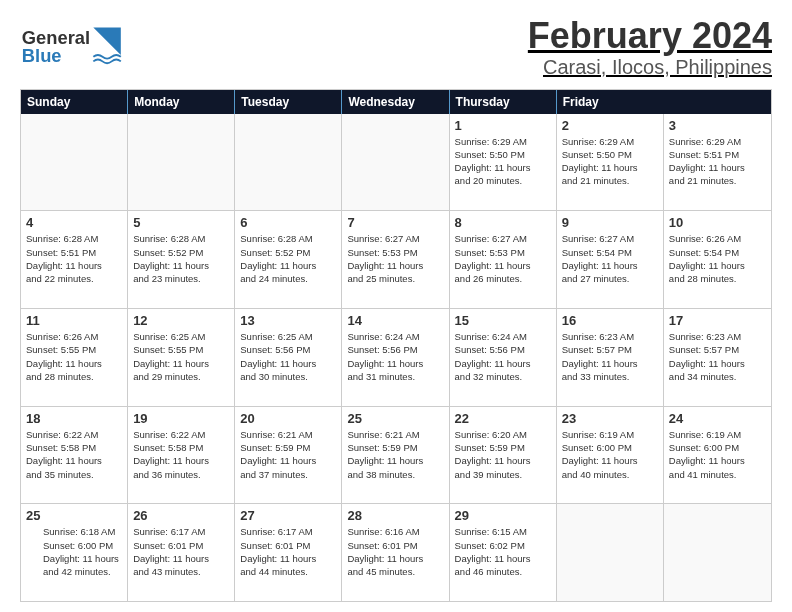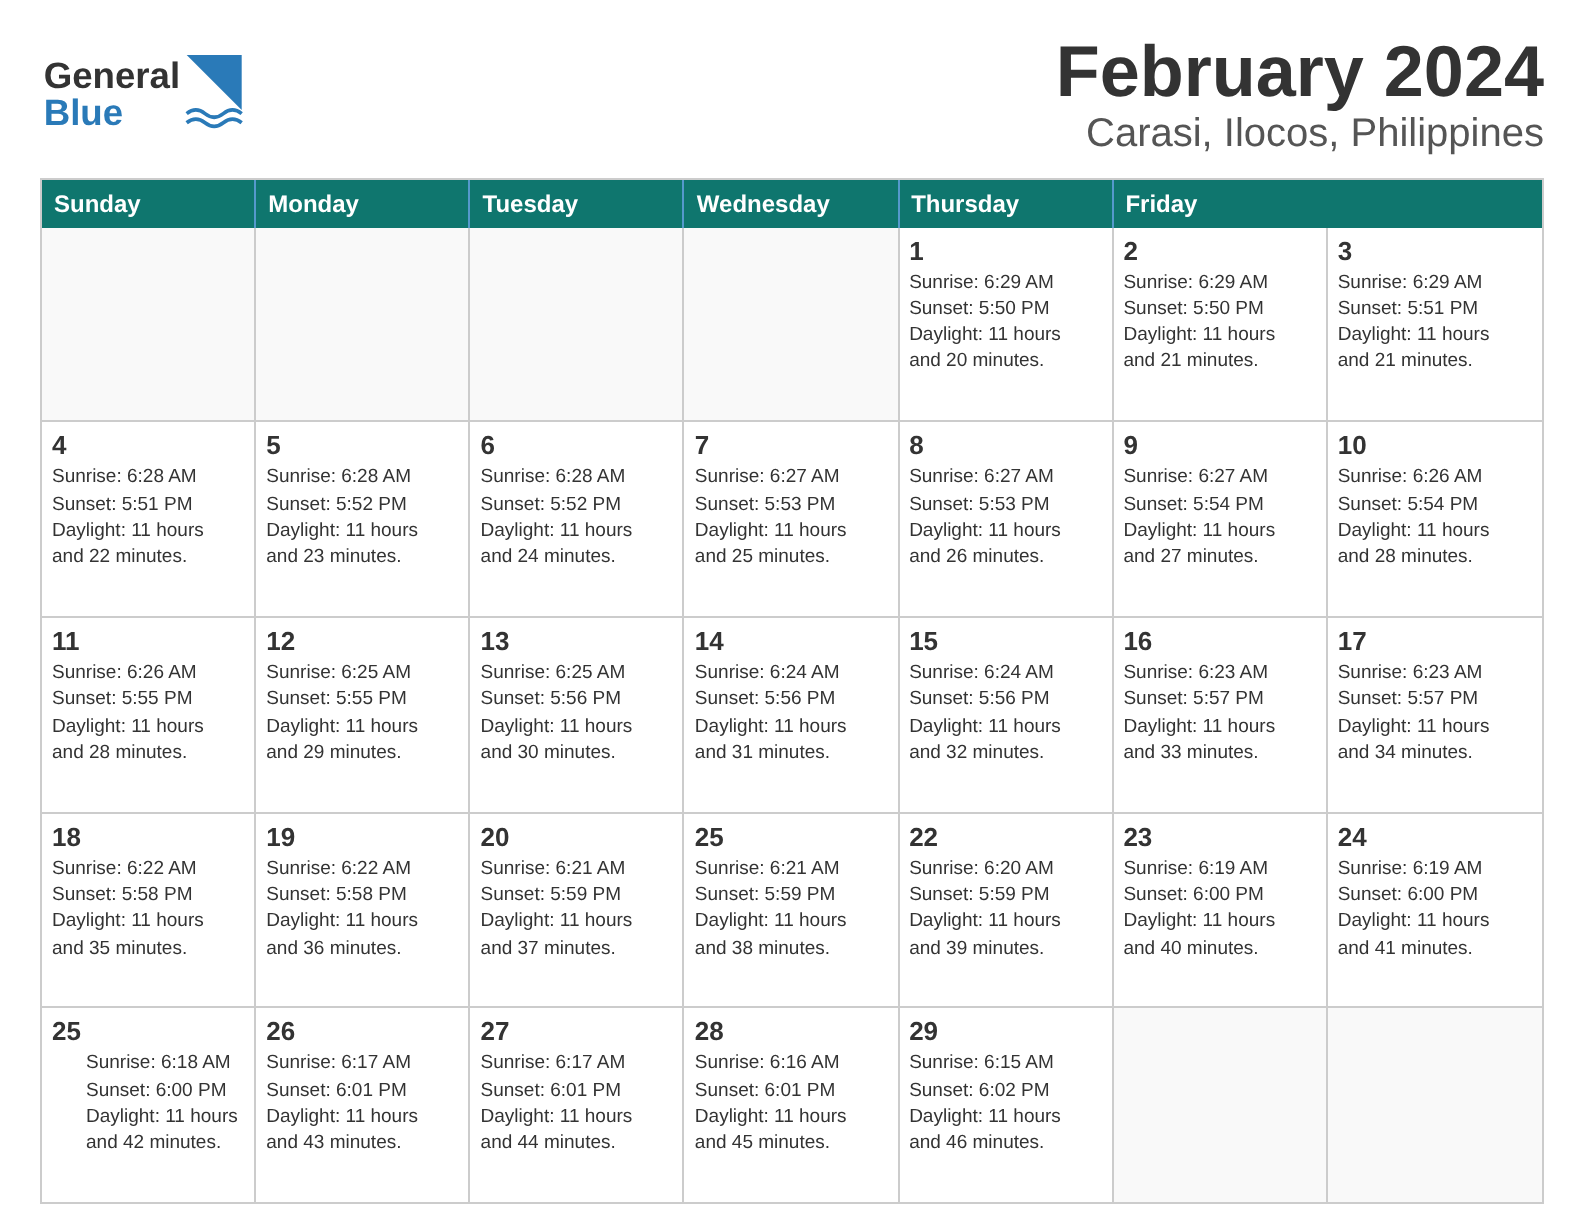--- a/index.html
+++ b/index.html
@@ -15,20 +15,21 @@
       height: 612px;
       padding: 16px 20px 10px 20px;
       display: flex;
       flex-direction: column;
     }
     .header {
       display: flex;
       justify-content: space-between;
       align-items: flex-start;
       margin-bottom: 10px;
+      text-decoration: underline;
     }
     .logo {
       display: flex;
       flex-direction: column;
       align-items: flex-start;
     }
     .title-block {
       text-align: right;
     }
     .title-block h1 {
@@ -44,21 +45,21 @@
     }
     .calendar {
       flex: 1;
       display: flex;
       flex-direction: column;
       border: 1px solid #ccc;
     }
     .cal-header {
       display: grid;
       grid-template-columns: repeat(7, 1fr);
-      background: #0f766e;
+      background: #0f172a;
     }
     .cal-header-cell {
       color: #fff;
       font-size: 12px;
       font-weight: bold;
       padding: 5px 6px;
       border-right: 1px solid #5599cc;
     }
     .cal-header-cell:last-child { border-right: none; }
     .cal-body {

